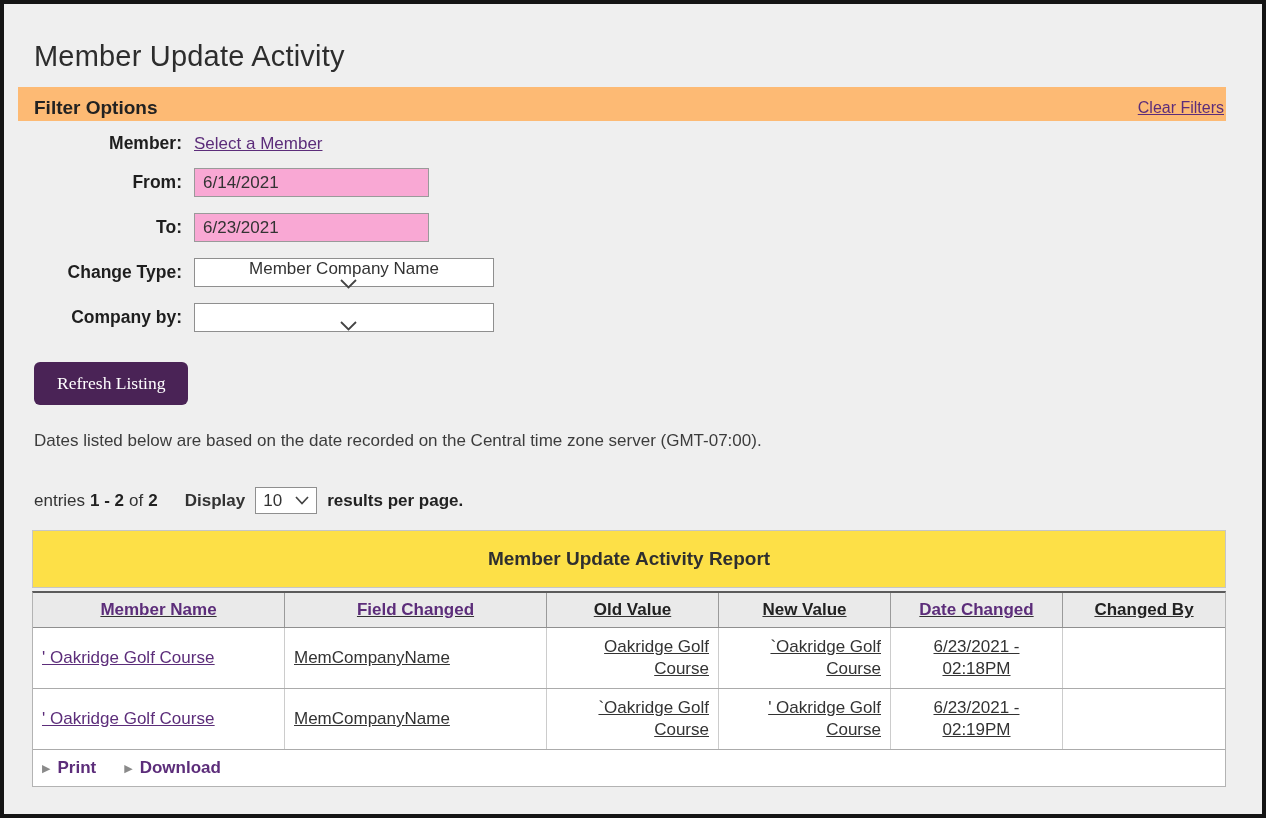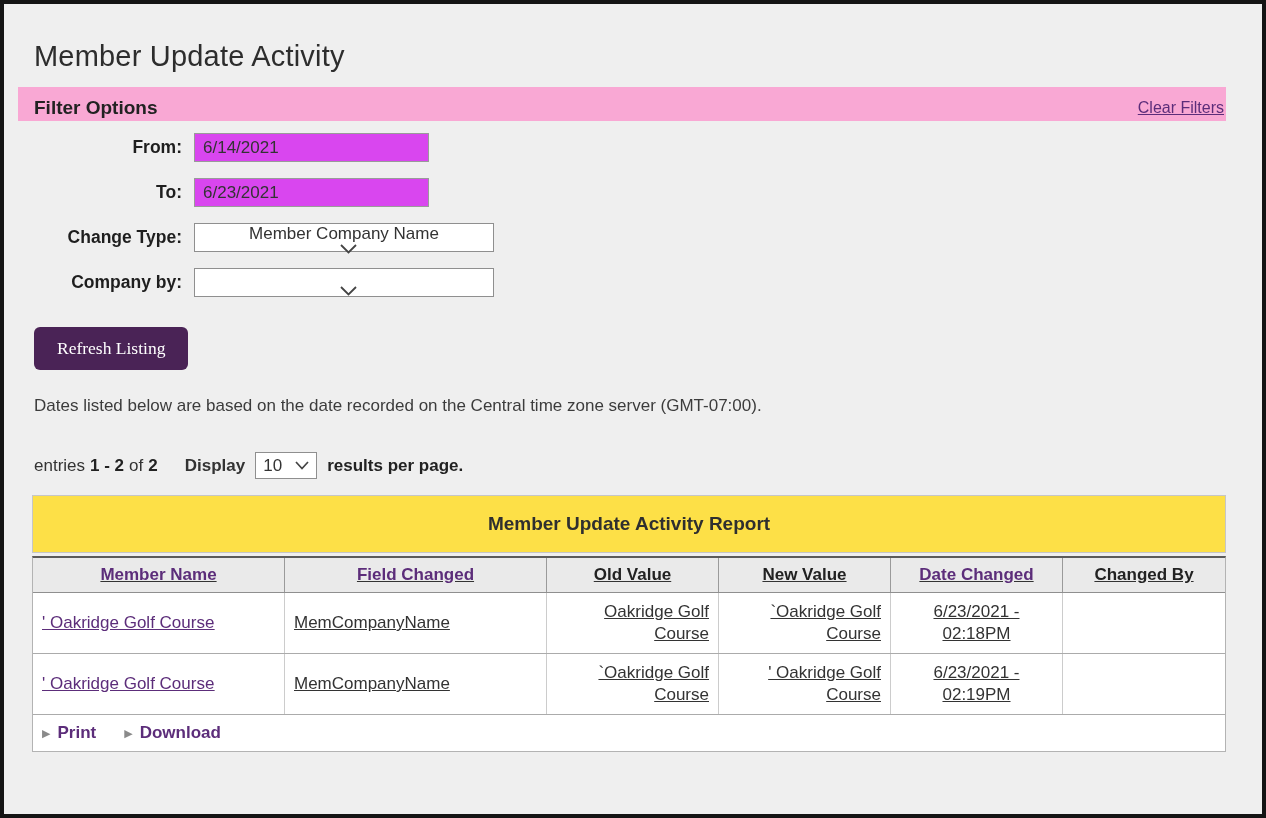--- a/index.html
+++ b/index.html
@@ -15,39 +15,39 @@
   .content { padding:12px 0 0 14px; width:1222px; }
 
   
   .page-title {
     font-size:29px; font-weight:normal; color:#2d2d2d;
     margin:24px 0 14px 16px; letter-spacing:0.2px;
   }
 
   
   .filter-band {
-    background:#f9a8d4; width:1208px; height:34px;
+    background:#fdba74; width:1208px; height:34px;
     display:flex; align-items:center; justify-content:space-between;
     padding:8px 2px 0 16px;
   }
   .filter-band .fo-title { font-size:19px; font-weight:bold; color:#222; }
   a, .link { color:#5c2d7a; text-decoration:underline; cursor:pointer; }
   .clear-link { font-size:16px; }
 
   
   .filter-form { margin-top:12px; }
   .form-row { display:flex; align-items:center; margin-bottom:16px; }
   .form-row.member-row { margin-bottom:14px; }
   .form-label {
     width:164px; text-align:right; font-weight:bold; font-size:17.5px; color:#1e1e1e;
     flex:0 0 164px; margin-right:12px;
   }
   .member-link { font-size:17px; }
   .text-input {
-    width:235px; height:29px; border:1px solid #9a9a9a; background:#d946ef;
+    width:235px; height:29px; border:1px solid #9a9a9a; background:#f9a8d4;
     font-family:"Liberation Sans", sans-serif; font-size:17px; color:#333;
     padding:8px 8px; outline:none;
   }
   .select-box {
     width:300px; height:29px; border:1px solid #8f8f8f; background:#fff;
     display:flex; align-items:center; justify-content:space-between;
     padding:0 10px; font-size:17px; color:#333; cursor:pointer;flex-direction:column;
   }
   .chev { flex:0 0 auto; margin-left:8px; display:flex; align-items:center; }
 
@@ -121,20 +121,24 @@
 
   <div class="page-title">Member Update Activity</div>
 
   <div class="filter-band">
     <span class="fo-title">Filter Options</span>
     <a class="clear-link">Clear Filters</a>
   </div>
 
   <div class="filter-form">
 
+    <div class="form-row member-row">
+      <span class="form-label">Member:</span>
+      <a class="member-link">Select a Member</a>
+    </div>
 
     <div class="form-row">
       <span class="form-label">From:</span>
       <input class="text-input" type="text" value="6/14/2021" style="">
     </div>
 
     <div class="form-row">
       <span class="form-label">To:</span>
       <input class="text-input" type="text" value="6/23/2021" style="">
     </div>

